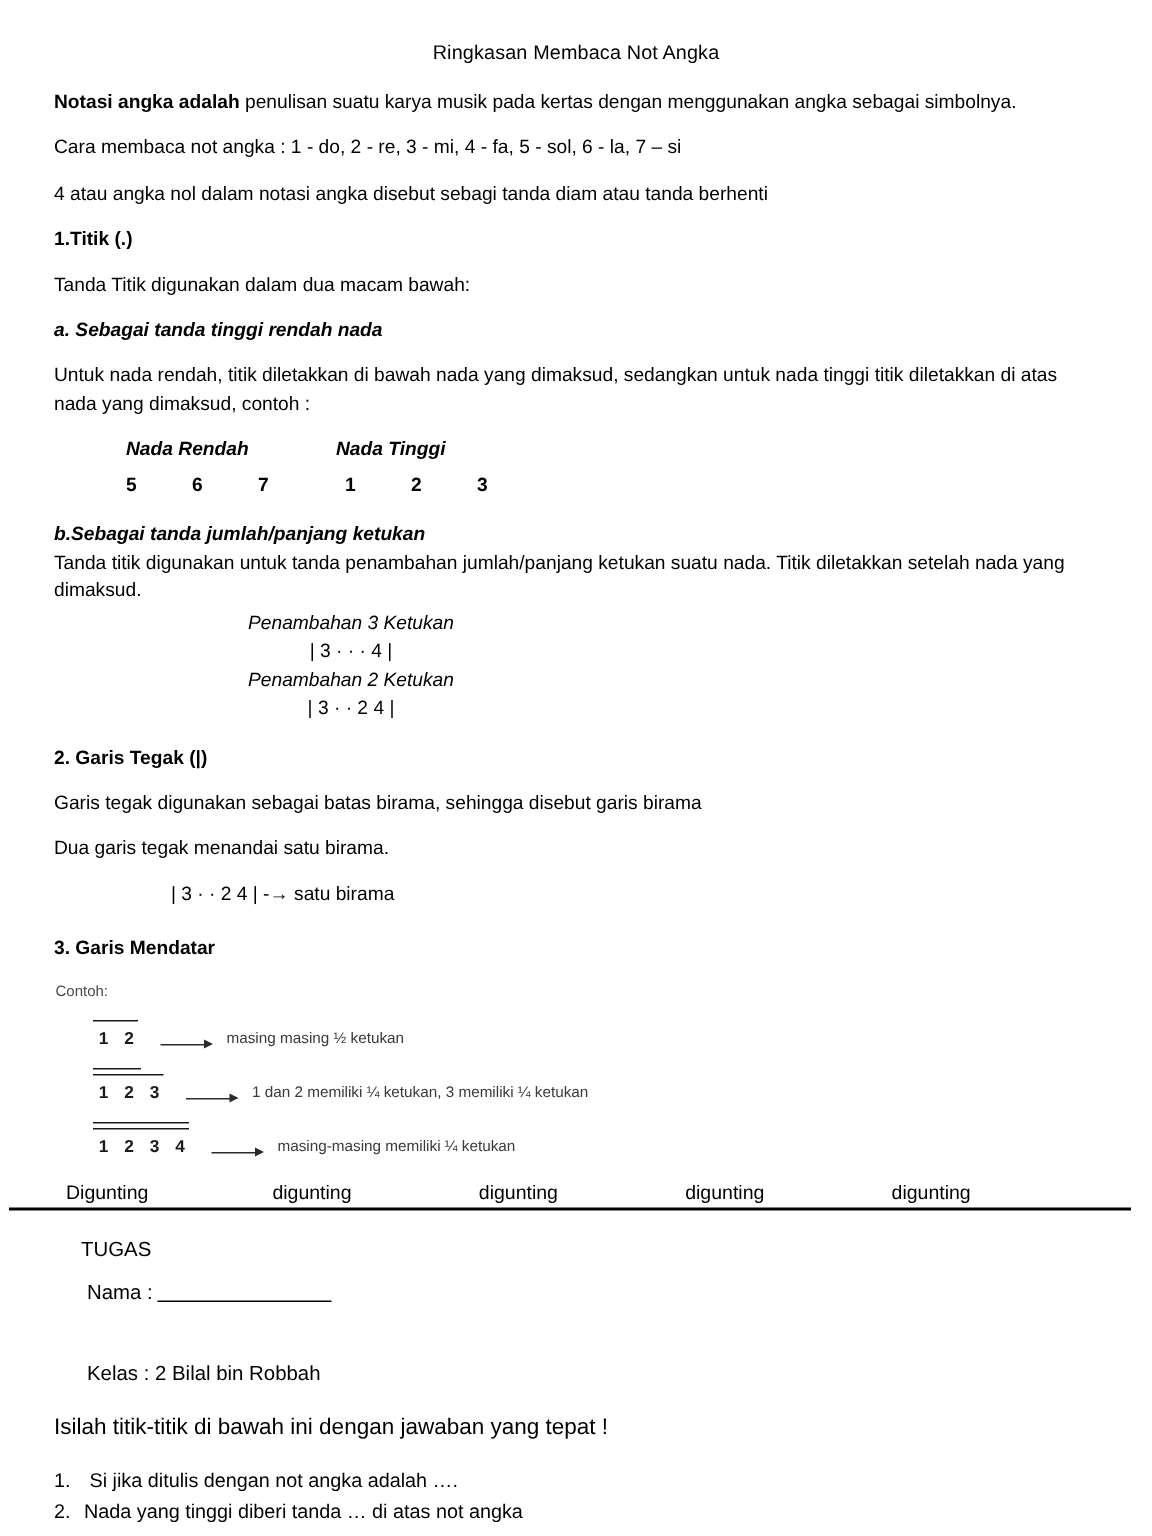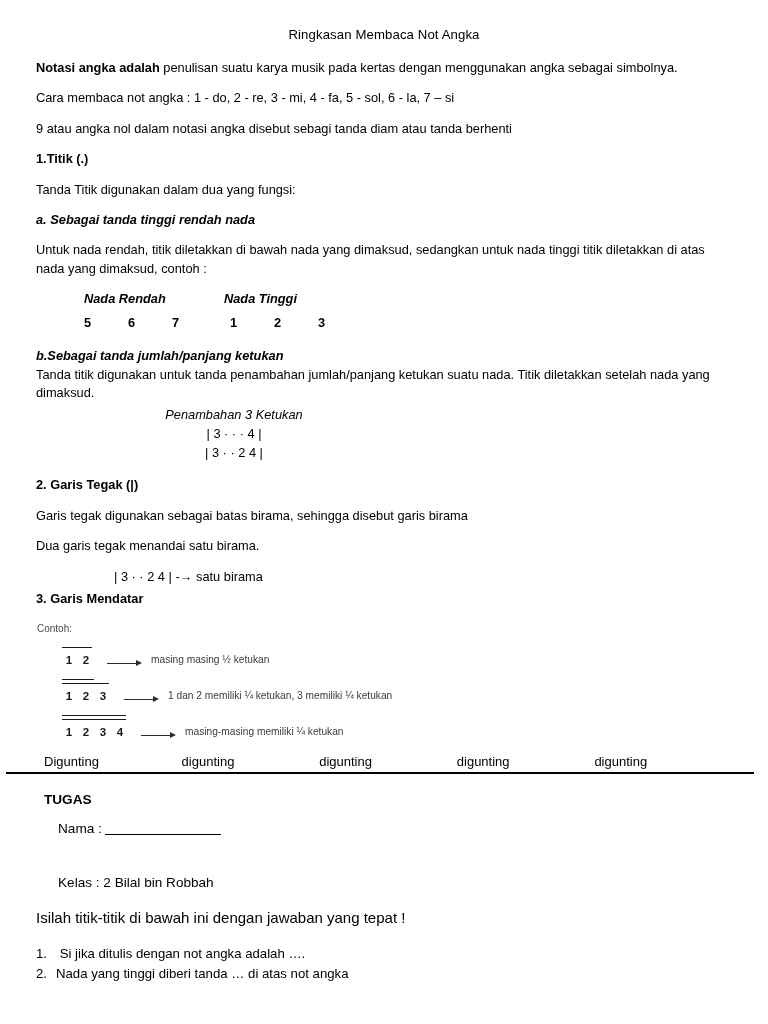--- a/index.html
+++ b/index.html
@@ -100,21 +100,21 @@
     line-height: 1.5;
     padding-right: 300px;
   }
   .center-line.roman {
     font-style: normal;
   }
 
   .indent-line {
     padding-left: 78px;
     font-size: 12.8px;
-    margin: 0 0 4px 0;
+    margin: 0 0 18px 0;
   }
 
   
   .contoh-wrap {
     margin-top: 14px;
     font-family: "Liberation Sans Narrow", "Liberation Sans", sans-serif;
     color: #3d3d3d;
   }
   .contoh-label {
     font-size: 10px;
@@ -199,23 +199,23 @@
   }
 
   
   .sheet-bottom {
     padding: 16px 36px 0 36px;
     font-family: "Liberation Sans", sans-serif;
     font-size: 13.4px;
     line-height: 1.5;
   }
   .tugas-title {
-    font-weight: bold;
+    font-weight: normal;
     font-size: 13.6px;
-    margin: 0 0 8px 8px;
+    margin: 0 0 8px 18px;
   }
   .field-row {
     margin: 0 0 6px 0;
     padding-left: 22px;
     font-size: 13.6px;
   }
   .field-row .rule-blank {
     display: inline-block;
     width: 116px;
     border-bottom: 1.2px solid #000;
@@ -252,45 +252,46 @@
 <div class="page">
 
   <div class="sheet-top">
 
     <div class="doc-title">Ringkasan Membaca Not Angka</div>
 
     <p class="para"><b>Notasi angka adalah</b><span> penulisan suatu karya musik pada kertas dengan menggunakan angka sebagai simbolnya.</span></p>
 
     <p class="para">Cara membaca not angka : 1 - do, 2 - re, 3 - mi, 4 - fa, 5 - sol, 6 - la, 7 – si</p>
 
-    <p class="para">9 atau angka nol dalam notasi angka disebut sebagi tanda diam atau tanda berhenti</p>
+    <p class="para">4 atau angka nol dalam notasi angka disebut sebagi tanda diam atau tanda berhenti</p>
 
     <div class="heading">1.Titik (.)</div>
 
-    <p class="para">Tanda Titik digunakan dalam dua yang fungsi:</p>
+    <p class="para">Tanda Titik digunakan dalam dua macam bawah:</p>
 
     <div class="heading sub-italic">a. Sebagai tanda tinggi rendah nada</div>
 
     <p class="para">Untuk nada rendah, titik diletakkan di bawah nada yang dimaksud, sedangkan untuk nada tinggi titik diletakkan di atas nada yang dimaksud, contoh :</p>
 
     <div class="nada-block">
       <div class="nada-labels">
         <span class="lbl-low">Nada Rendah</span><span class="lbl-high">Nada Tinggi</span>
       </div>
       <div class="nada-digits">
         <span class="d">5</span><span class="d">6</span><span class="d">7</span><span class="gap"></span><span class="d">1</span><span class="d">2</span><span class="d">3</span>
       </div>
     </div>
 
     <div class="heading sub-italic nogap">b.Sebagai tanda jumlah/panjang ketukan</div>
 
     <p class="para tight">Tanda titik digunakan untuk tanda penambahan jumlah/panjang ketukan suatu nada. Titik diletakkan setelah nada yang dimaksud.</p>
 
     <div class="center-line">Penambahan 3 Ketukan</div>
     <div class="center-line roman">| 3 · · · 4 |</div>
+    <div class="center-line">Penambahan 2 Ketukan</div>
     <div class="center-line roman" style="margin-bottom:14px;">| 3 · · 2 4 |</div>
 
     <div class="heading">2. Garis Tegak (|)</div>
     <p class="para">Garis tegak digunakan sebagai batas birama, sehingga disebut garis birama</p>
     <p class="para">Dua garis tegak menandai satu birama.</p>
     <div class="indent-line">| 3 · · 2 4 | -→ satu birama</div>
 
     <div class="heading">3. Garis Mendatar</div>
 
     <div class="contoh-wrap">

